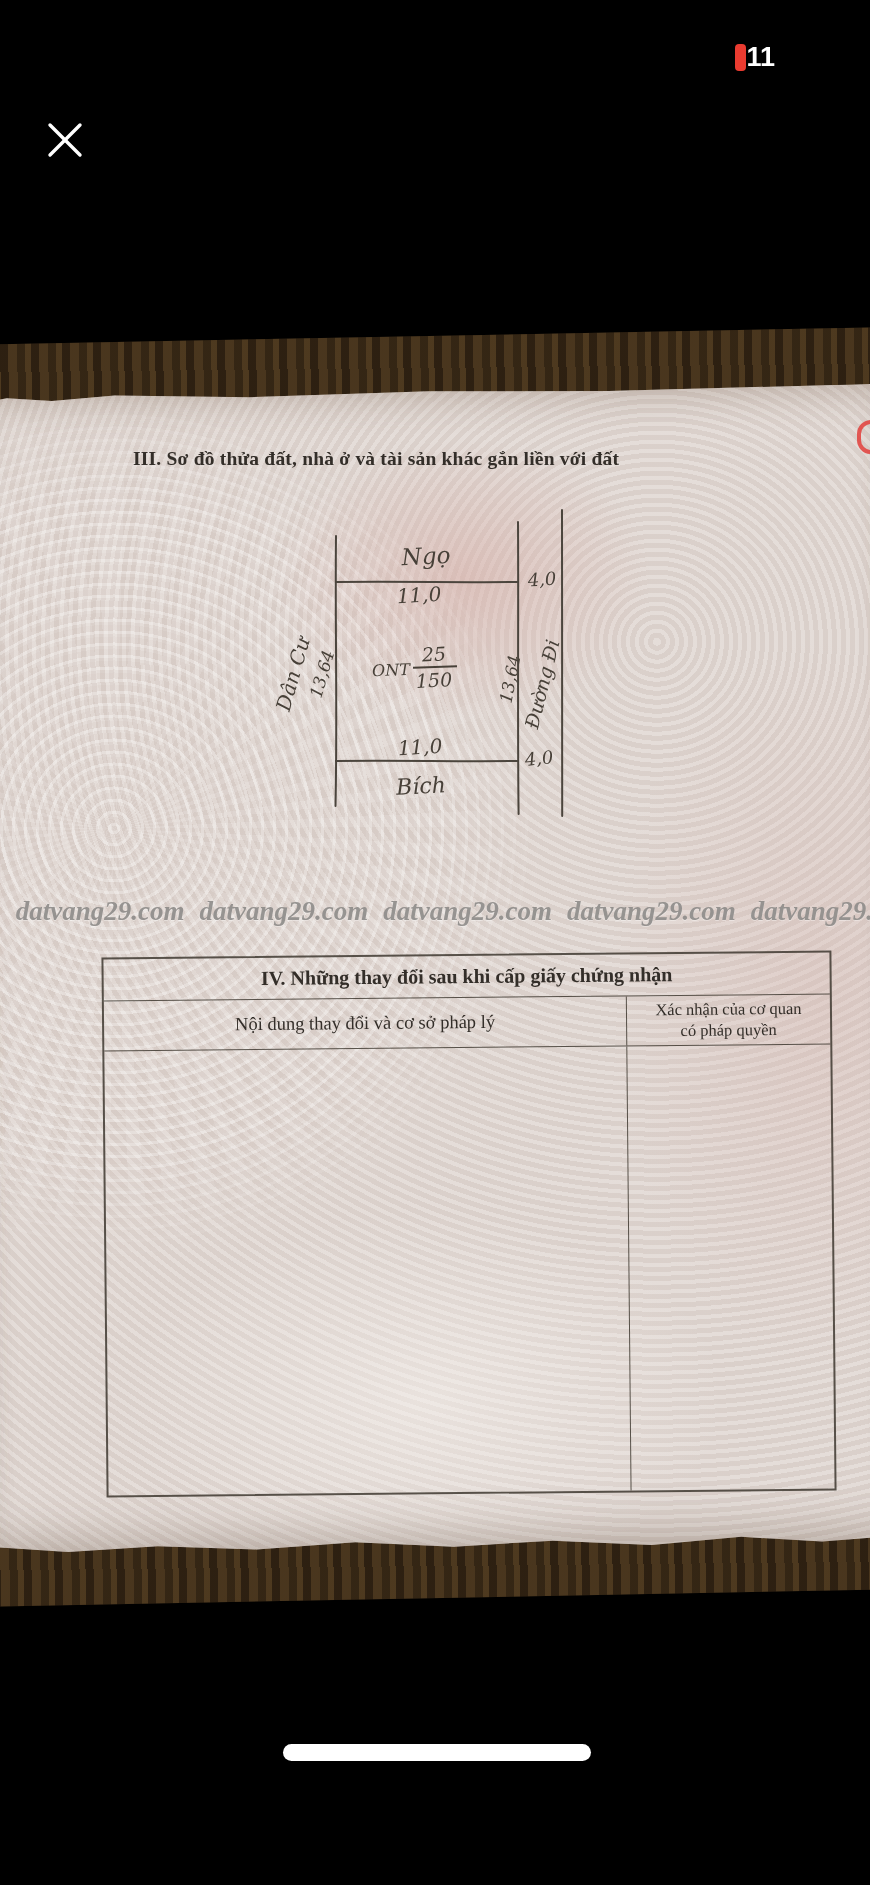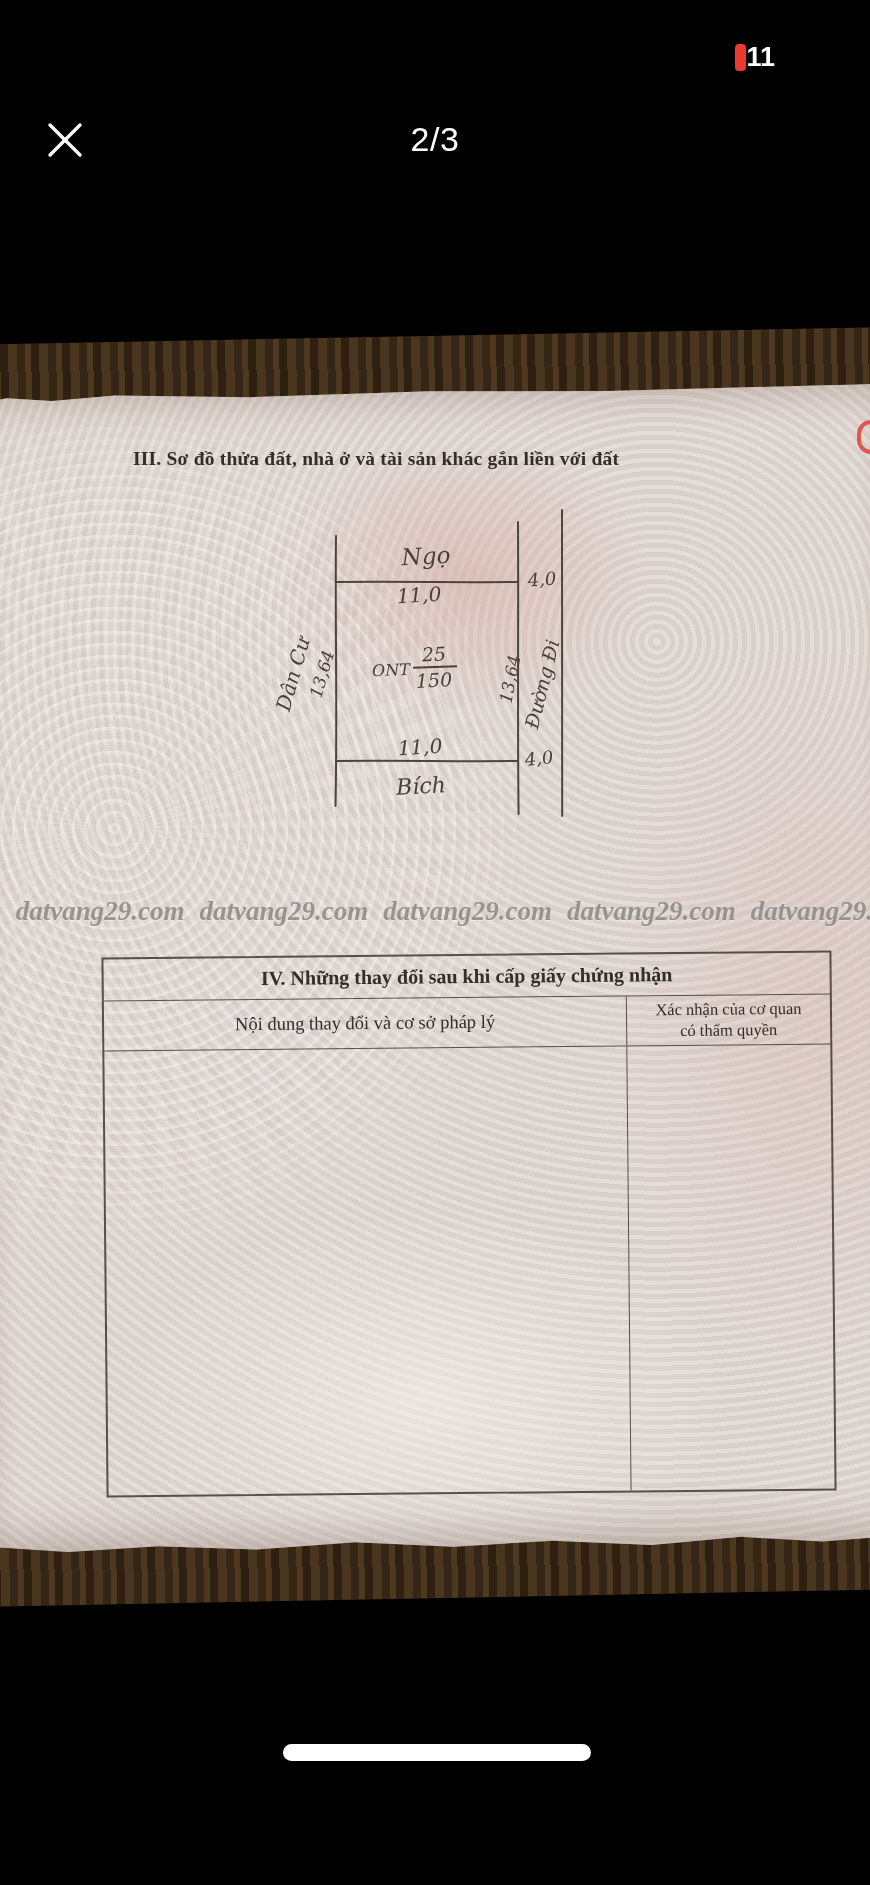--- a/index.html
+++ b/index.html
@@ -117,38 +117,37 @@
     <div class="watermark-row">
       <span>datvang29.com</span><span>datvang29.com</span><span>datvang29.com</span><span>datvang29.com</span><span>datvang29.com</span><span>datvang29.com</span>
     </div>
 
     <div class="t4">
       <div class="t4-head">IV. Những thay đổi sau khi cấp giấy chứng nhận</div>
       <div class="t4-sub">
         <div class="t4-c1">Nội dung thay đổi và cơ sở pháp lý</div>
         <div class="t4-c2">
           <div>Xác nhận của cơ quan</div>
-          <div>có thẩm quyền</div>
+          <div>có pháp quyền</div>
         </div>
       </div>
       <div class="t4-body">
         <div class="t4-b1"></div>
         <div class="t4-b2"></div>
       </div>
     </div>
   </div>
 
   <div class="topbar">
     <button class="close-btn">
       <svg width="40" height="40" viewBox="0 0 40 40">
         <line x1="5" y1="5" x2="35" y2="35" stroke="#fff" stroke-width="3.4" stroke-linecap="round"></line>
         <line x1="35" y1="5" x2="5" y2="35" stroke="#fff" stroke-width="3.4" stroke-linecap="round"></line>
       </svg>
     </button>
-    <div class="page-indicator">2/3</div>
     <div class="battery-wrap">
       <div class="battery-fill"></div>
       <div class="battery-num">11</div>
     </div>
   </div>
 
   <div class="home-indicator"></div>
 </div>
 
 </body></html>

